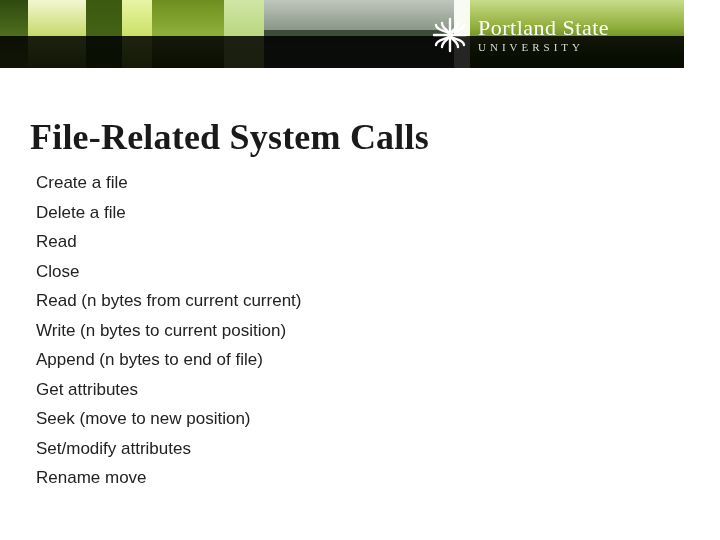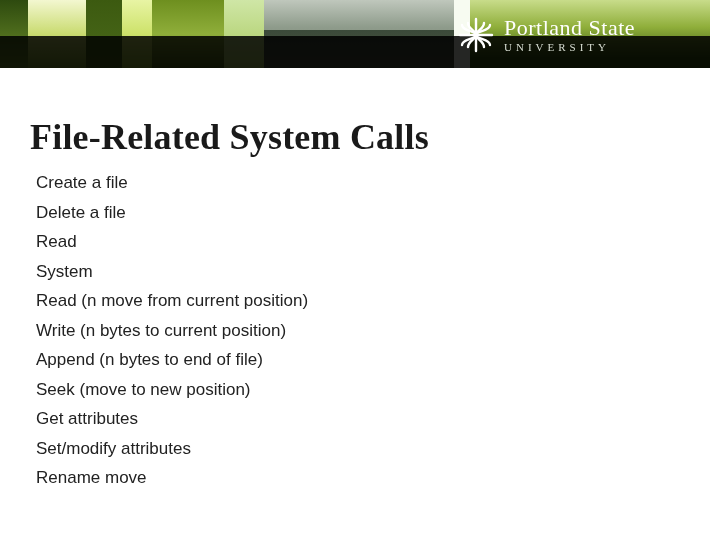--- a/index.html
+++ b/index.html
@@ -19,21 +19,20 @@
     background: #ffffff;
   }
 
   .banner {
     position: absolute;
     top: 0;
     left: 0;
     width: 684px;
     height: 68px;
     overflow: hidden;
-    padding-left: 26px;
   }
 
   
   .stripe {
     position: absolute;
     top: 0;
     height: 68px;
   }
   .s0 { left: 0; width: 28px; background: linear-gradient(#2e4a0f, #6e8f2a); }
   .s1 { left: 28px; width: 58px; background: linear-gradient(#f3f7d0, #c9db70, #7da02b); }
@@ -158,23 +157,23 @@
       </div>
     </div>
   </div>
 
   <h1 class="slide-title">File-Related System Calls</h1>
 
   <div class="body">
     <p class="line">Create a file</p>
     <p class="line">Delete a file</p>
     <p class="line">Read</p>
-    <p class="line">System</p>
-    <p class="line">Read (n move from current position)</p>
+    <p class="line">Close</p>
+    <p class="line">Read (n bytes from current current)</p>
     <p class="line">Write (n bytes to current position)</p>
     <p class="line">Append (n bytes to end of file)</p>
+    <p class="line">Get attributes</p>
     <p class="line">Seek (move to new position)</p>
-    <p class="line">Get attributes</p>
     <p class="line">Set/modify attributes</p>
     <p class="line">Rename move</p>
   </div>
 
 </div>
 
 </body></html>

